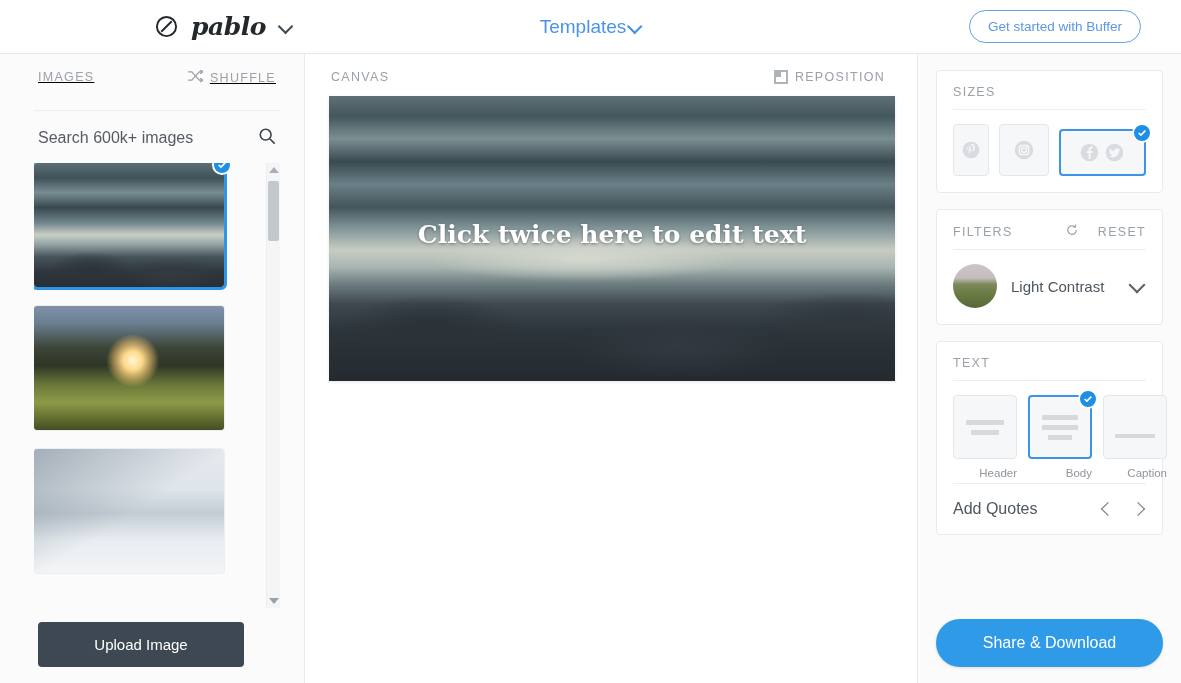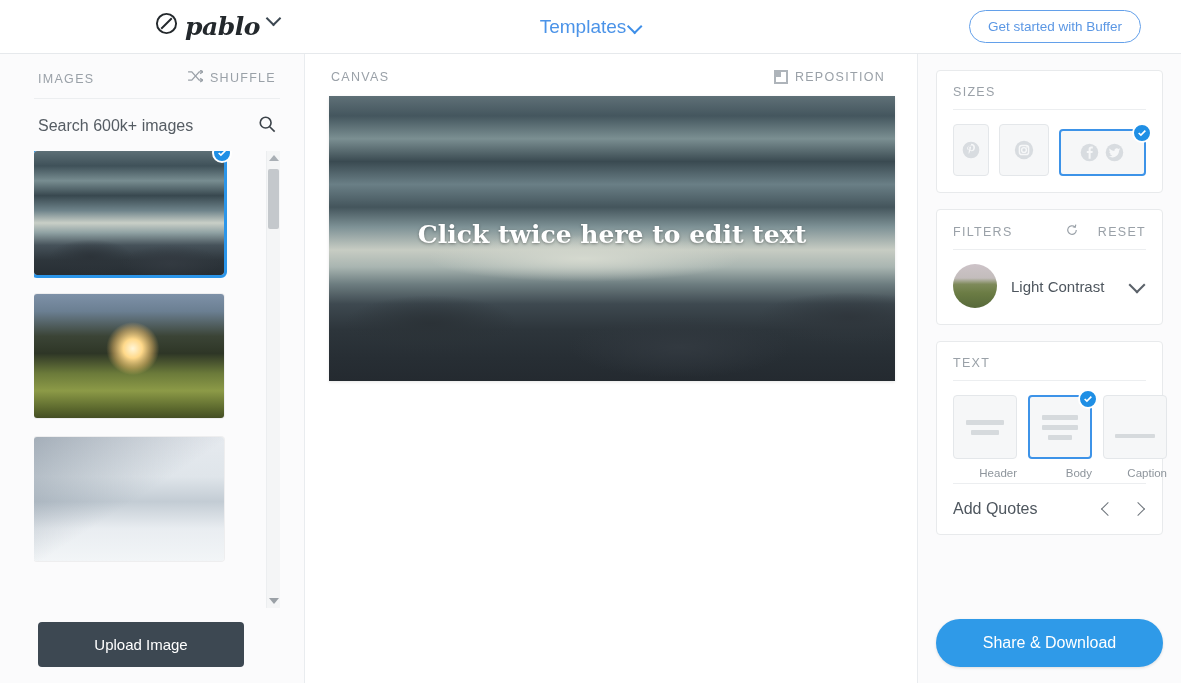--- a/index.html
+++ b/index.html
@@ -13,21 +13,21 @@
   .app { width: 1181px; height: 683px; display: flex; flex-direction: column; }
 
   
   .header {
     height: 54px; min-height: 54px;
     background: #ffffff;
     border-bottom: 1px solid #e6e9ec;
     display: flex; align-items: center;
     position: relative;
   }
-  .brand { display: flex; align-items: flex-start; gap: 7px; margin-left: 155px; cursor: pointer; }
+  .brand { display: flex; align-items: center; gap: 13px; margin-left: 155px; cursor: pointer; }
   .brand-mark { width: 23px; height: 23px; position: relative; }
   .brand-word {
     font-family: "DejaVu Serif", serif;
     font-style: italic; font-weight: 700;
     font-size: 25px; letter-spacing: -0.5px; color: #23282c;
   }
   .chev { display: inline-block; width: 13px; height: 13px; position: relative; }
   .chev::before {
     content: ""; position: absolute; left: 1px; top: 1px;
     width: 9px; height: 9px;
@@ -54,23 +54,24 @@
 
   
   .left-panel {
     width: 305px; min-width: 305px;
     background: #fbfbfc;
     border-right: 1px solid #e9ecef;
     padding: 16px 24px 0 34px;
     display: flex; flex-direction: column;
   }
   .panel-head {
-    display: flex; align-items: flex-end; justify-content: space-between;
-    padding: 0 4px 12px 4px;
+    display: flex; align-items: flex-start; justify-content: space-between;
+    padding: 0 4px 24px 4px;
     border-bottom: 1px solid #eceef0;
+    text-decoration: underline;
   }
   .panel-title {
     font-size: 12.5px; letter-spacing: 1.3px; color: #9aa1a8; text-transform: uppercase;
   }
   .panel-action {
     display: flex; align-items: center; gap: 7px;
     font-size: 12.5px; letter-spacing: 1.3px; color: #9aa1a8;
     text-transform: uppercase; cursor: pointer;
   }
   .search-row {

